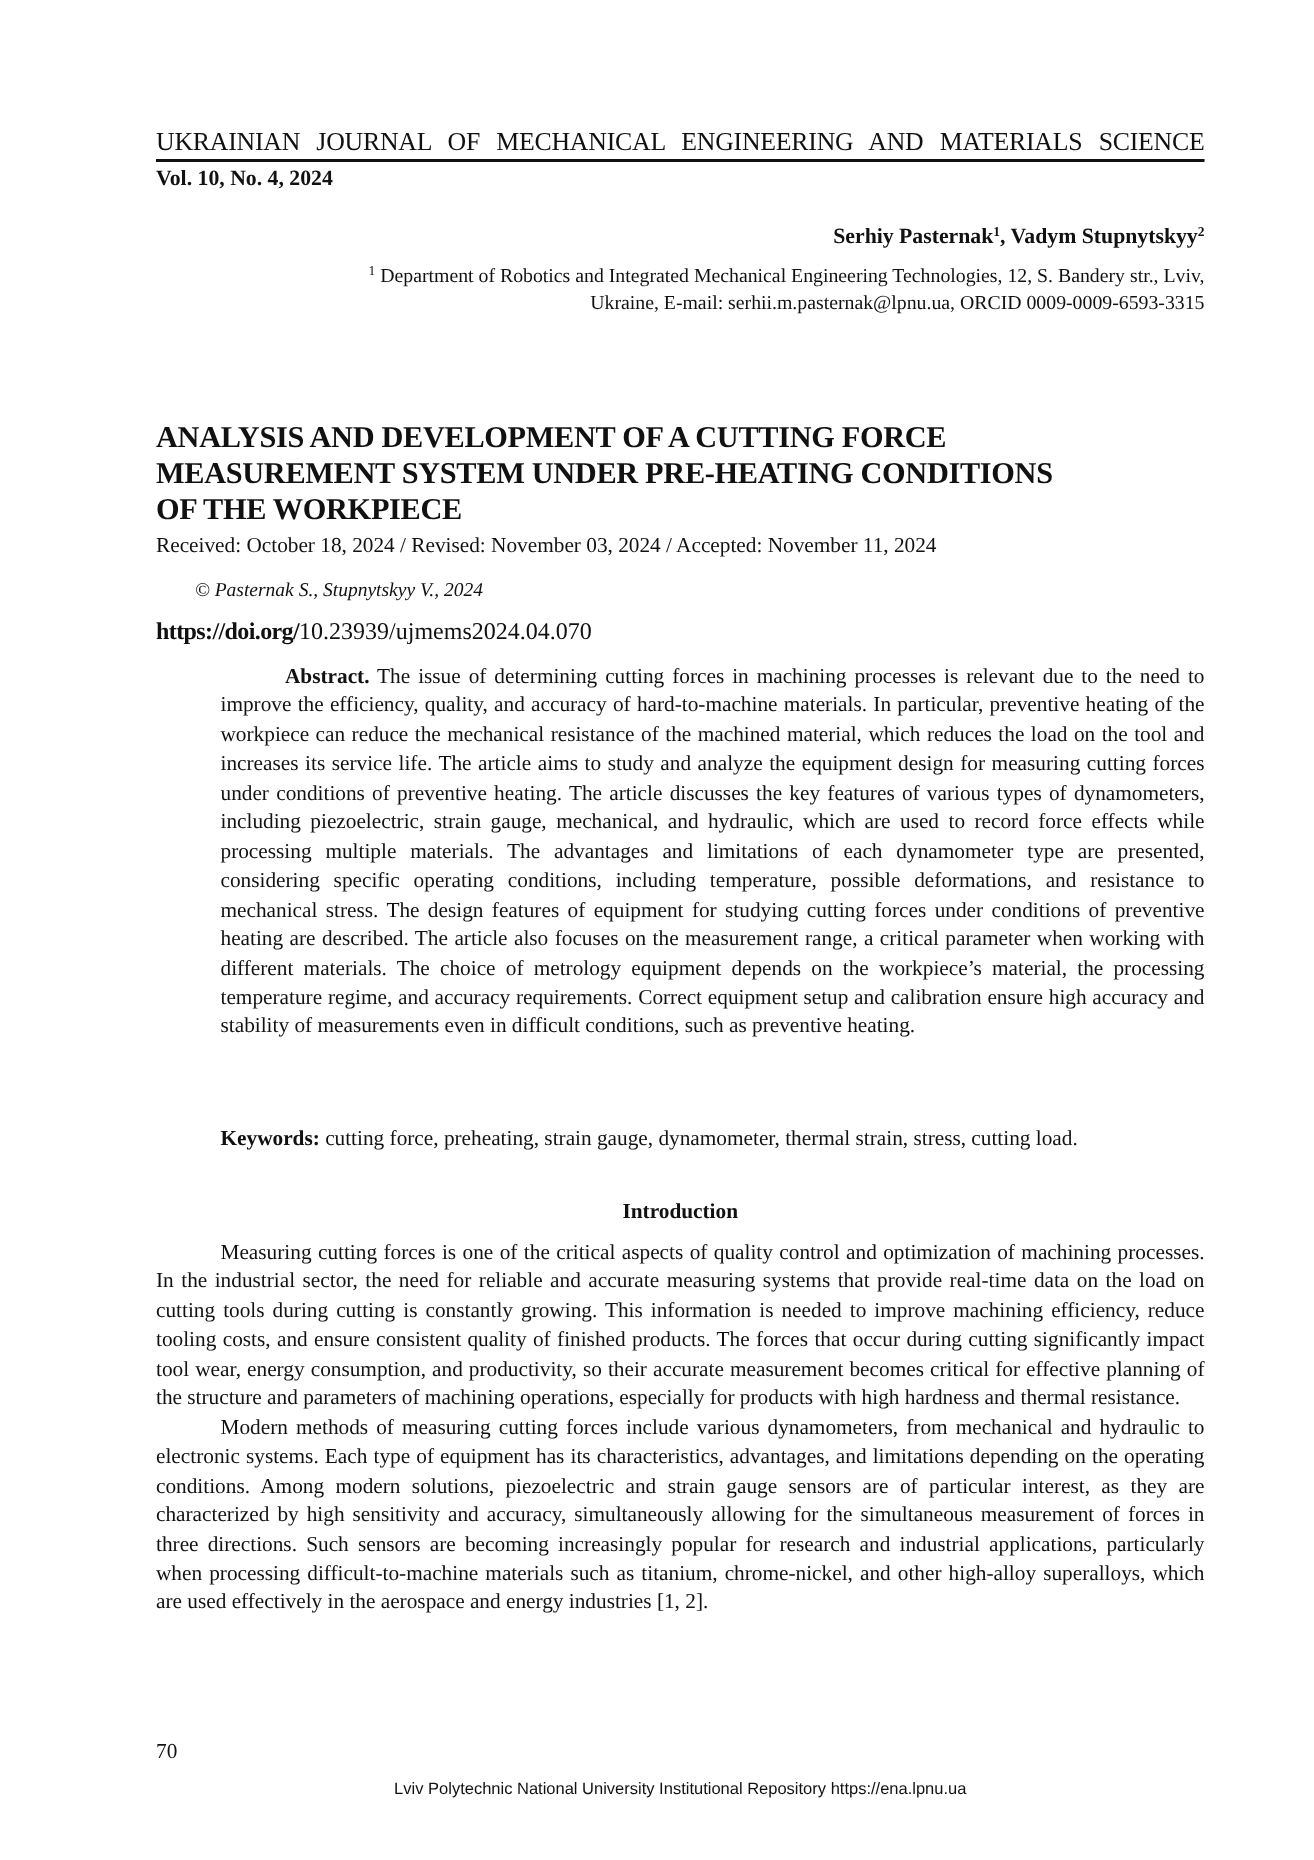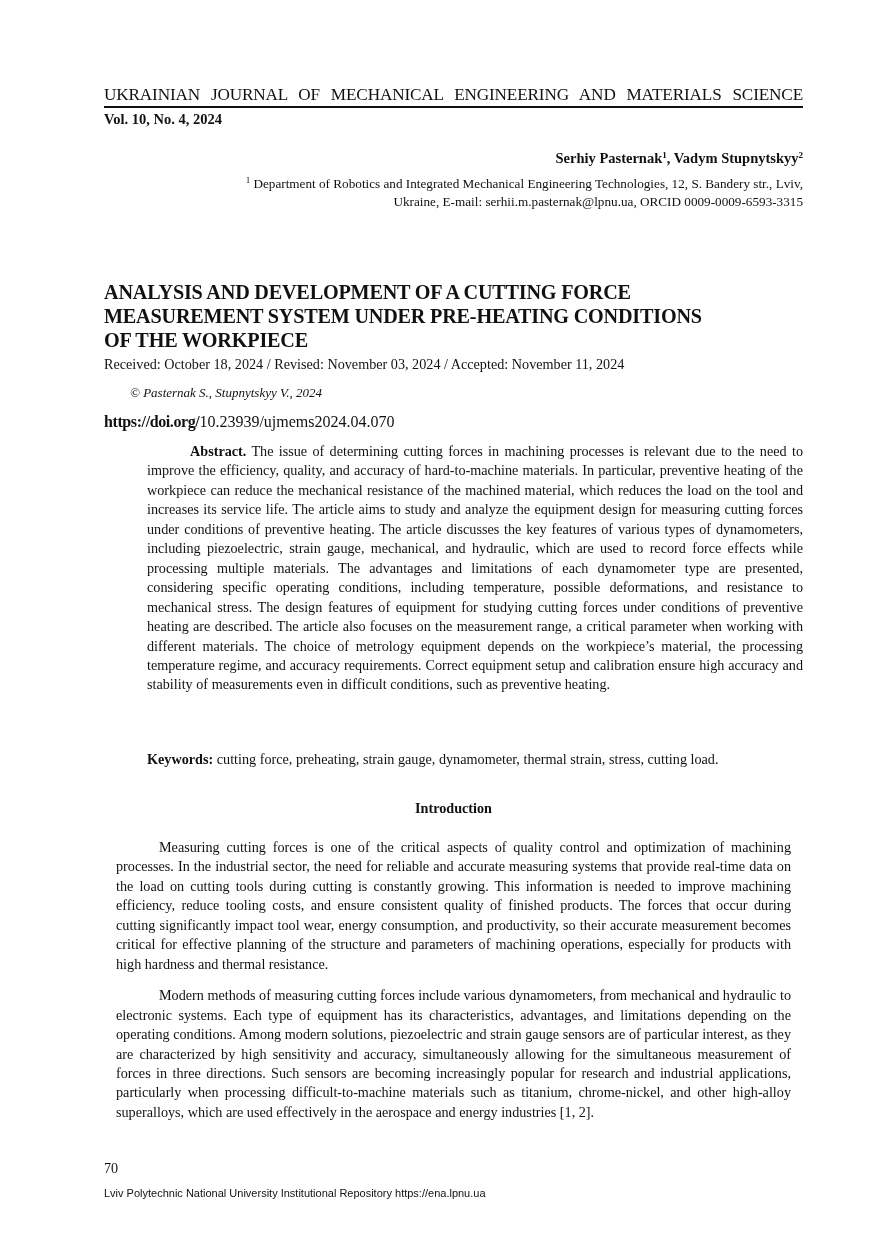--- a/index.html
+++ b/index.html
@@ -18,23 +18,23 @@
     .dates { position: absolute; top: 355px; left: 0; font-size: 14.2px; line-height: 18px; white-space: nowrap; }
     .copyright { position: absolute; top: 384px; left: 0; font-size: 13px; line-height: 18px; font-style: italic; margin-left: 26px; }
     .doi { position: absolute; top: 413px; left: 0; font-size: 16px; line-height: 18px; }
     .doi .doi-prefix { font-weight: bold; letter-spacing: -0.4px; }
     .abstract { position: absolute; top: 442px; left: 43px; width: 656px; font-size: 14.2px; line-height: 19.45px; text-align: justify; }
     .abstract p, .keywords p { margin: 0; text-indent: 43px; }
     .abstract b, .keywords b { font-weight: bold; }
     .keywords { position: absolute; top: 750px; left: 0; width: 699px; font-size: 14.2px; line-height: 19.45px; text-align: justify; }
     .intro-heading { position: absolute; top: 799px; left: 0; width: 699px; text-align: center; font-weight: bold; font-size: 14.2px; line-height: 18px; }
     .body-text { position: absolute; top: 826px; left: 0; width: 699px; font-size: 14.2px; line-height: 19.45px; text-align: justify; }
-    .body-text p { margin: 12px; text-indent: 43px; }
+    .body-text p { margin: 0; text-indent: 43px; }
     .page-number { position: absolute; top: 1159px; left: 0; width: 699px; text-align: left; font-size: 14.2px; line-height: 18px; }
-    .footer { position: absolute; top: 1186px; left: 0; width: 699px; font-family: "Liberation Sans", "DejaVu Sans", sans-serif; font-size: 11px; line-height: 14px; }
+    .footer { position: absolute; top: 1186px; left: 0; width: 699px; text-align: center; font-family: "Liberation Sans", "DejaVu Sans", sans-serif; font-size: 11px; line-height: 14px; }
   </style>
 </head>
 <body>
 
 <div class="page">
   <div class="journal-title">UKRAINIAN JOURNAL OF MECHANICAL ENGINEERING AND MATERIALS SCIENCE</div>
   <div class="rule"></div>
   <div class="vol">Vol. 10, No. 4, 2024</div>
 
   <div class="authors">

